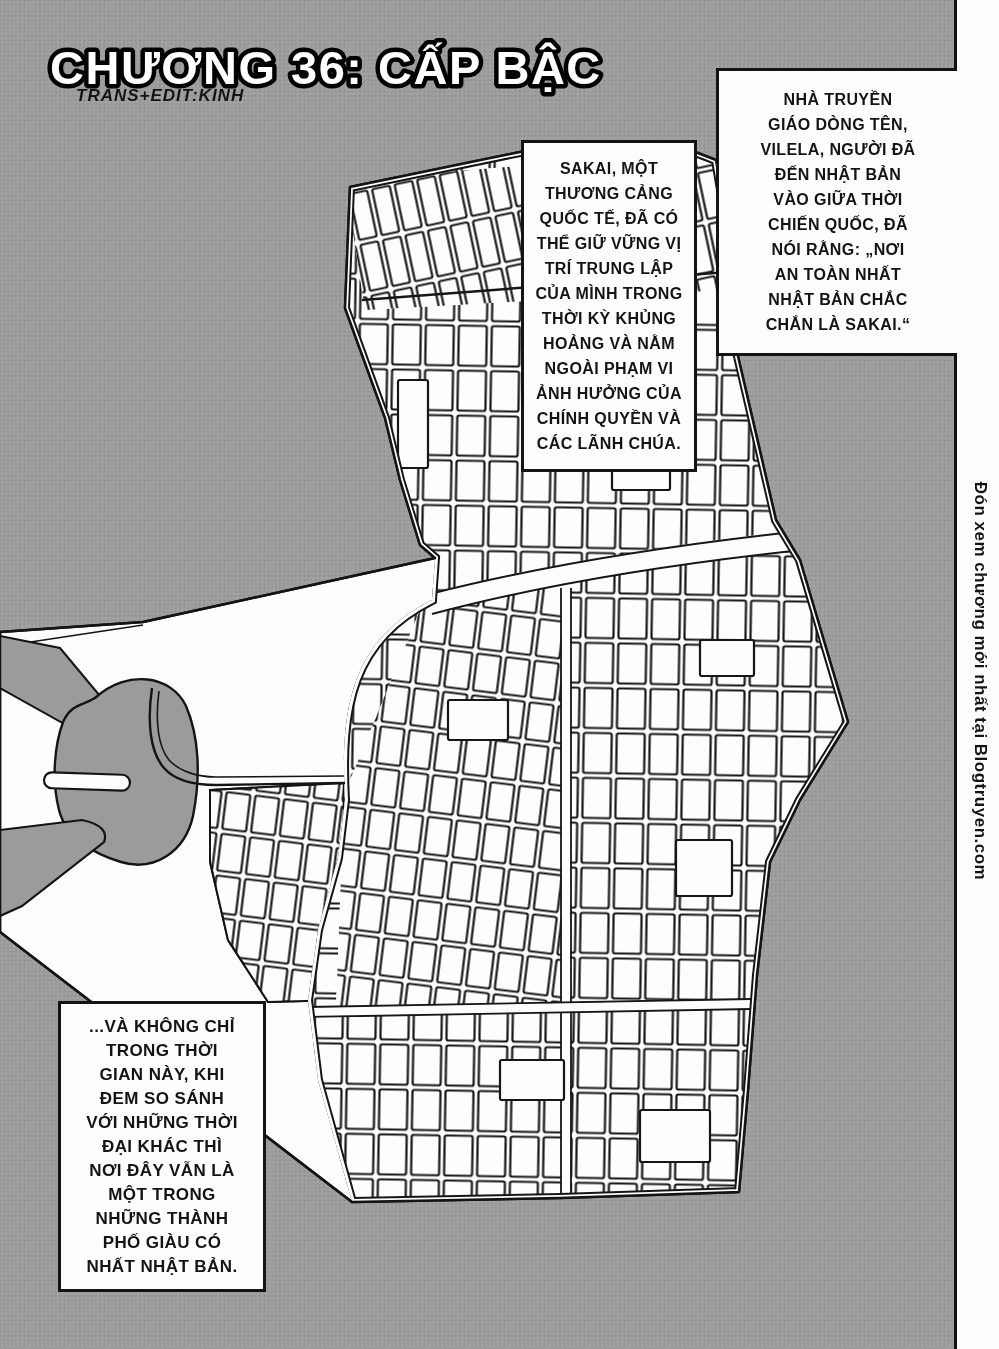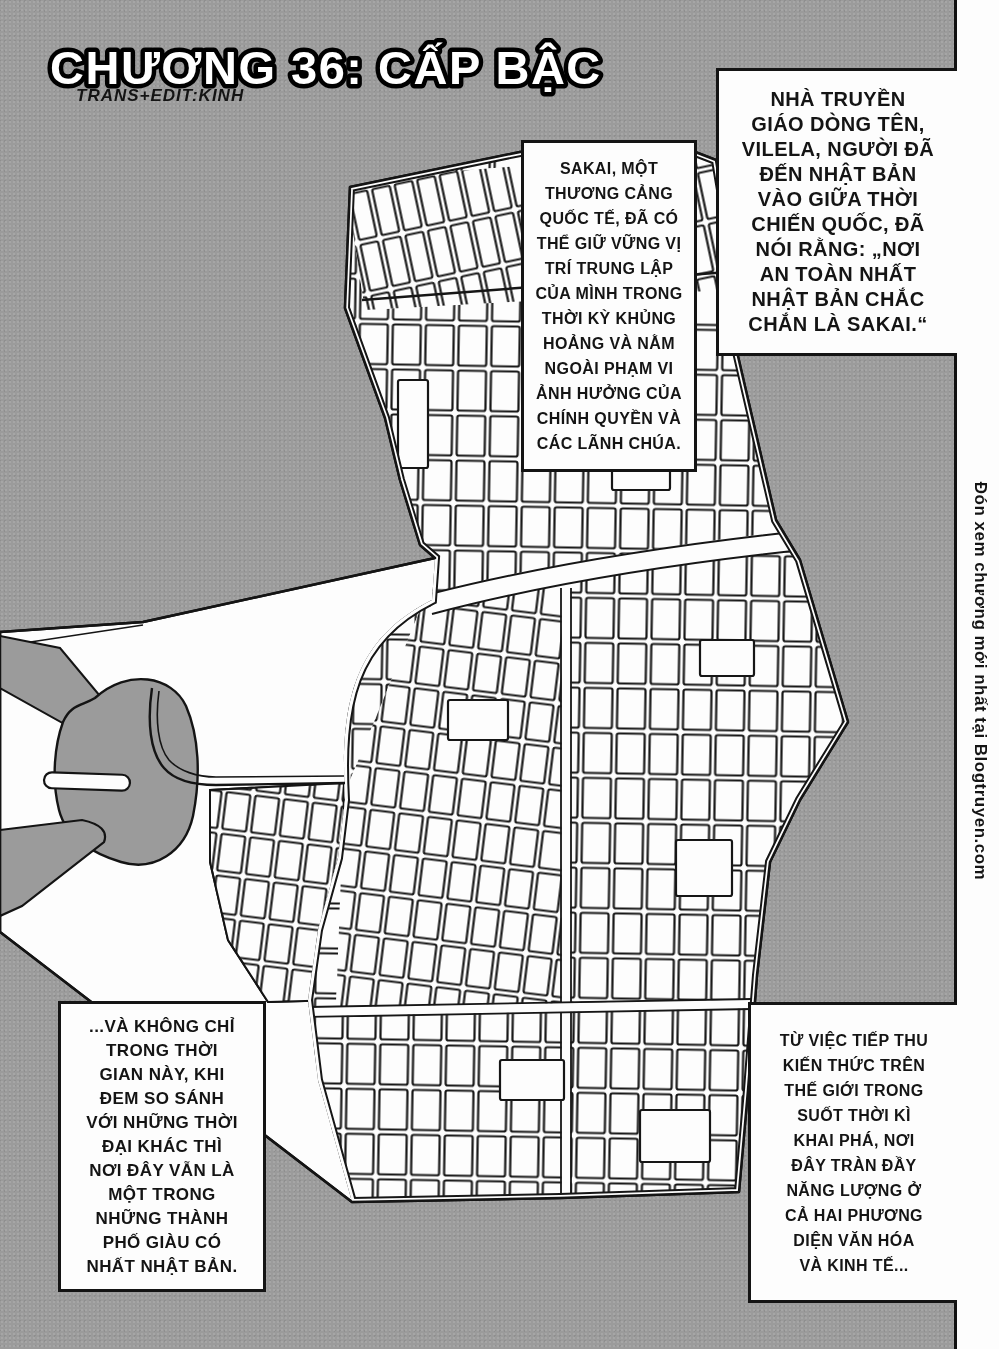--- a/index.html
+++ b/index.html
@@ -32,21 +32,21 @@
   .balloon{
     position:absolute;background:#fdfdfd;border:3px solid #141414;
     display:flex;align-items:center;justify-content:center;
     box-sizing:border-box;text-align:center;
   }
   .balloon .txt{
     white-space:pre-line;font-weight:bold;color:#141414;
     line-height:1.5;letter-spacing:0.4px;
   }
   .b-quote{left:716px;top:68px;width:241px;height:288px;border-right-width:0;}
-  .b-quote .txt{font-size:20px;line-height:25px;}
+  .b-quote .txt{font-size:16px;line-height:25px;}
   .b-sakai{left:521px;top:140px;width:176px;height:332px;}
   .b-sakai .txt{font-size:16px;line-height:25px;}
   .b-bl{left:58px;top:1001px;width:208px;height:291px;}
   .b-bl .txt{font-size:17px;line-height:24px;}
   .b-br{left:748px;top:1002px;width:209px;height:301px;border-right-width:0;}
   .b-br .txt{font-size:16px;line-height:25px;}
   .margin-note{
     position:absolute;left:760px;top:668px;width:434px;height:26px;
     transform:rotate(90deg);
     font-size:17px;font-weight:bold;color:#141414;letter-spacing:0.5px;
@@ -196,28 +196,16 @@
 GIAN NÀY, KHI
 ĐEM SO SÁNH
 VỚI NHỮNG THỜI
 ĐẠI KHÁC THÌ
 NƠI ĐÂY VẪN LÀ
 MỘT TRONG
 NHỮNG THÀNH
 PHỐ GIÀU CÓ
 NHẤT NHẬT BẢN.</div>
   </div>
-  <div class="balloon b-br">
-    <div class="txt">TỪ VIỆC TIẾP THU
-KIẾN THỨC TRÊN
-THẾ GIỚI TRONG
-SUỐT THỜI KÌ
-KHAI PHÁ, NƠI
-ĐÂY TRÀN ĐẦY
-NĂNG LƯỢNG Ở
-CẢ HAI PHƯƠNG
-DIỆN VĂN HÓA
-VÀ KINH TẾ...</div>
-  </div>
 
   <div class="margin-note">Đón xem chương mới nhất tại Blogtruyen.com</div>
 
 </div>
 
 </body></html>

